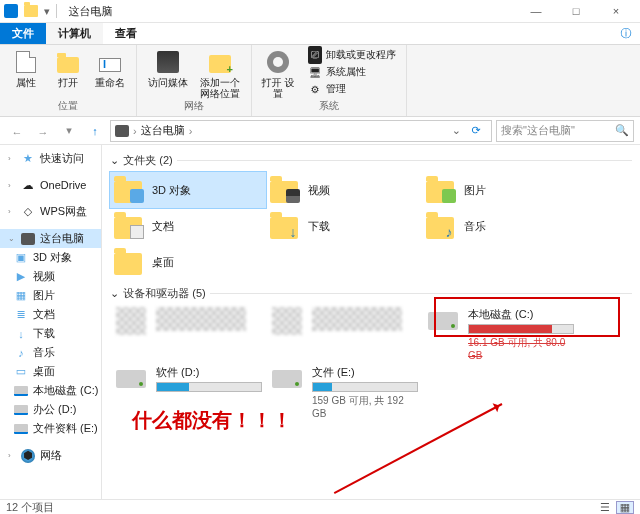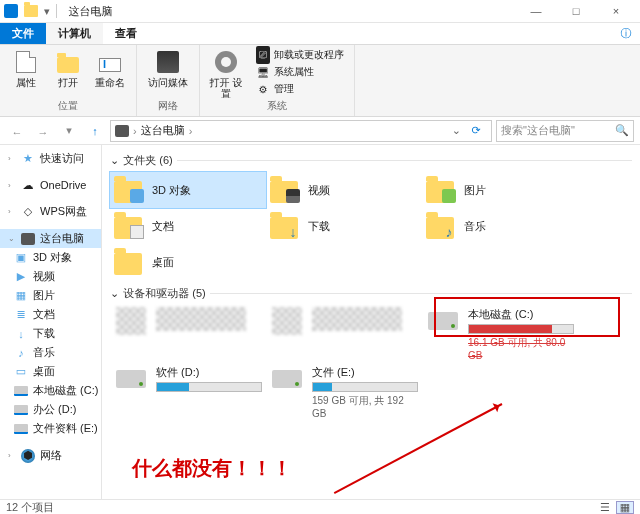--- a/index.html
+++ b/index.html
@@ -179,20 +179,27 @@
     <div class="rcap">位置</div>
   </div>
   <div class="rgroup">
     <div class="rbtns">
       <div class="rbtn wide">
         <div class="ricon">
             <div class="i-pc"></div>
           </div>
         <div class="rlabel">访问媒体</div>
       </div>
+      <div class="rbtn wide">
+        <div class="ricon">
+            <div class="i-netadd"></div>
+          </div>
+        <div class="rlabel">添加一个
+网络位置</div>
+      </div>
     </div>
     <div class="rcap">网络</div>
   </div>
   <div class="rgroup">
     <div class="rbtns">
       <div class="rbtn">
         <div class="ricon">
             <div class="i-gear"></div>
           </div>
         <div class="rlabel">打开
@@ -314,21 +321,21 @@
       <div class="side-gap"></div>
       <div class="side-item top">
         <span class="chev">›</span>
         <span class="si-ico i-net">⬢</span>
         <span>网络</span>
       </div>
     </div>
   <div class="content">
     <div class="section-hdr">
       <span>⌄</span>
-      <span>文件夹 (6)</span>
+      <span>文件夹 (2)</span>
       <div class="line"></div>
     </div>
     <div class="folder-grid" id="folders">
         <div class="fitem sel">
           <div class="fico">
             <div class="fico-folder"></div>
             <div class="fico-overlay ov-3d"></div>
           </div>
           <div class="ftxt">3D 对象</div>
         </div>
@@ -430,21 +437,21 @@
               <div class="dbar-fill" style="width:18%"></div>
             </div>
             <div class="dsub">159 GB 可用, 共 192 GB</div>
           </div>
         </div>
         <div class="ditem"></div>
       </div>
 
     <div class="redbox" style="left:332px; top:152px; width:186px; height:40px;"></div>
     <div class="arrow" style="left:210px; top:258px; width:190px; transform: rotate(-28deg);"></div>
-    <div class="annotation" style="left:30px; top:262px;margin-top:48px;">什么都没有！！！</div>
+    <div class="annotation" style="left:30px; top:262px;">什么都没有！！！</div>
   </div>
 </div>
 
 <div class="status">
   <span>12 个项目</span>
   <div class="view">
     <div class="vbtn">☰</div>
     <div class="vbtn on">▦</div>
   </div>
 </div>

